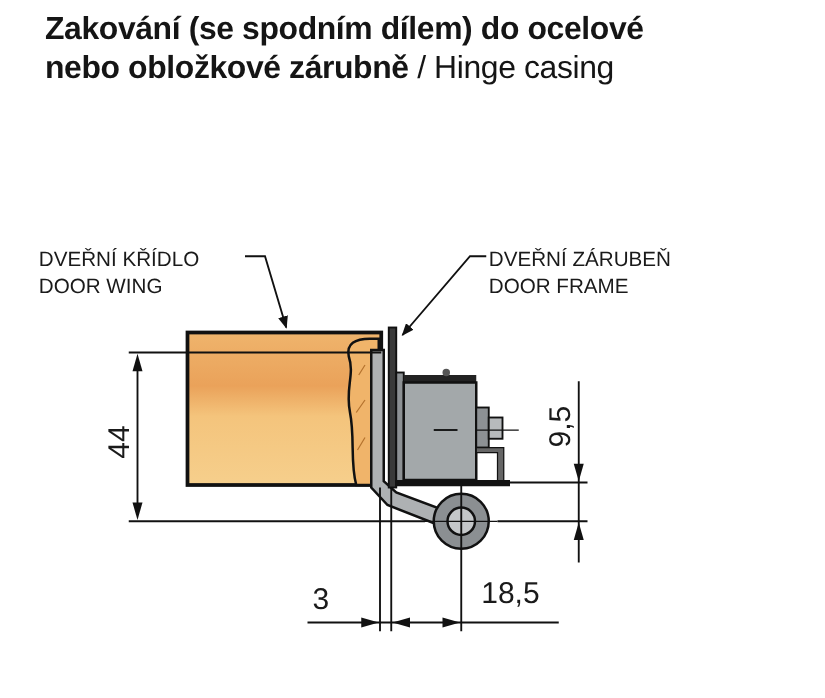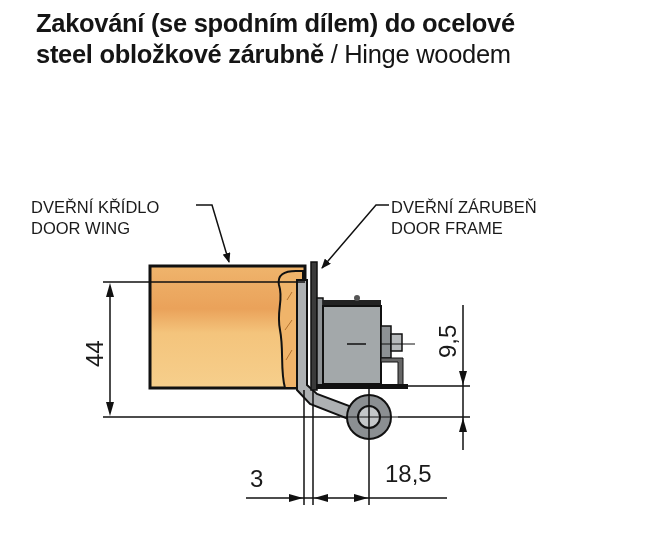--- a/index.html
+++ b/index.html
@@ -8,21 +8,21 @@
     .title .b { font-weight: bold; }
     .title .n { font-weight: normal; }
     svg { position: absolute; left: 0; top: 0; }
     svg text { font-family: "Liberation Sans", sans-serif; fill: #1a1a1a; }
   </style>
 </head>
 <body>
 
 <div class="title">
   <div><span class="b">Zakování (se spodním dílem) do ocelové</span></div>
-  <div><span class="b">steel obložkové zárubně</span><span class="n"> / </span><span class="n">Hinge woodem</span></div>
+  <div><span class="b">nebo obložkové zárubně</span><span class="n"> / </span><span class="n">Hinge casing</span></div>
 </div>
 
 <svg width="660" height="558" viewBox="0 0 660 558">
   <defs>
     <linearGradient id="wood" x1="0" y1="0" x2="0" y2="1">
       <stop offset="0" stop-color="#efb46c"></stop>
       <stop offset="0.35" stop-color="#eaa25a"></stop>
       <stop offset="0.55" stop-color="#f4c47c"></stop>
       <stop offset="1" stop-color="#f6cf8c"></stop>
     </linearGradient>

